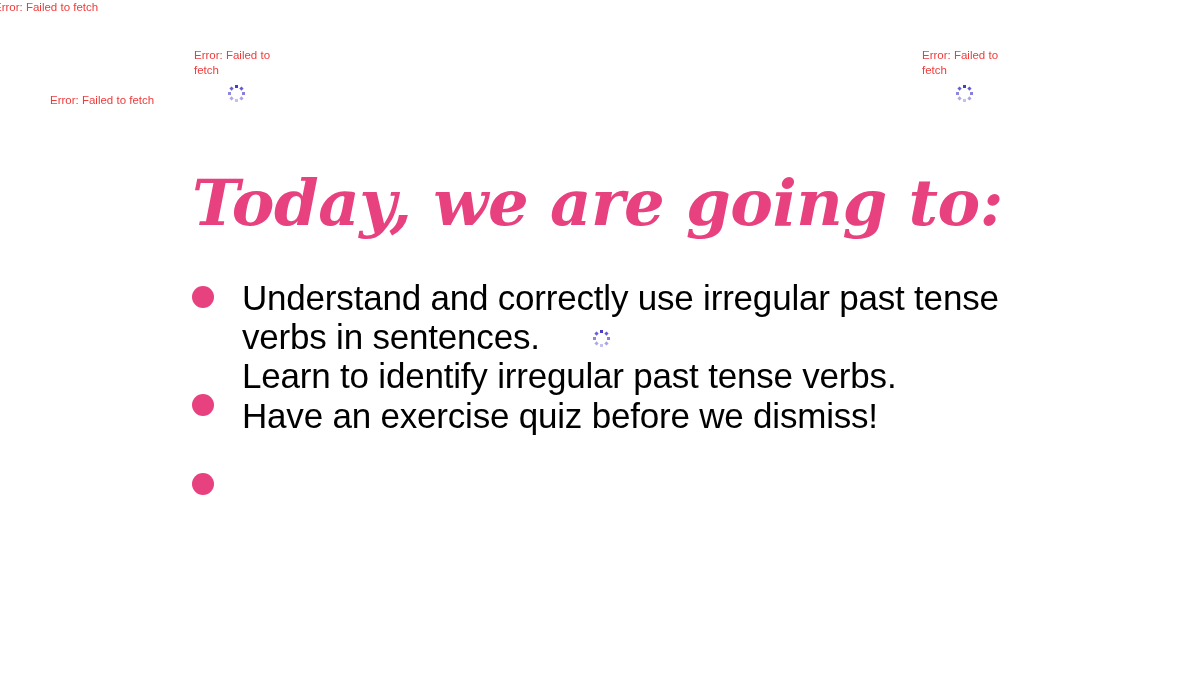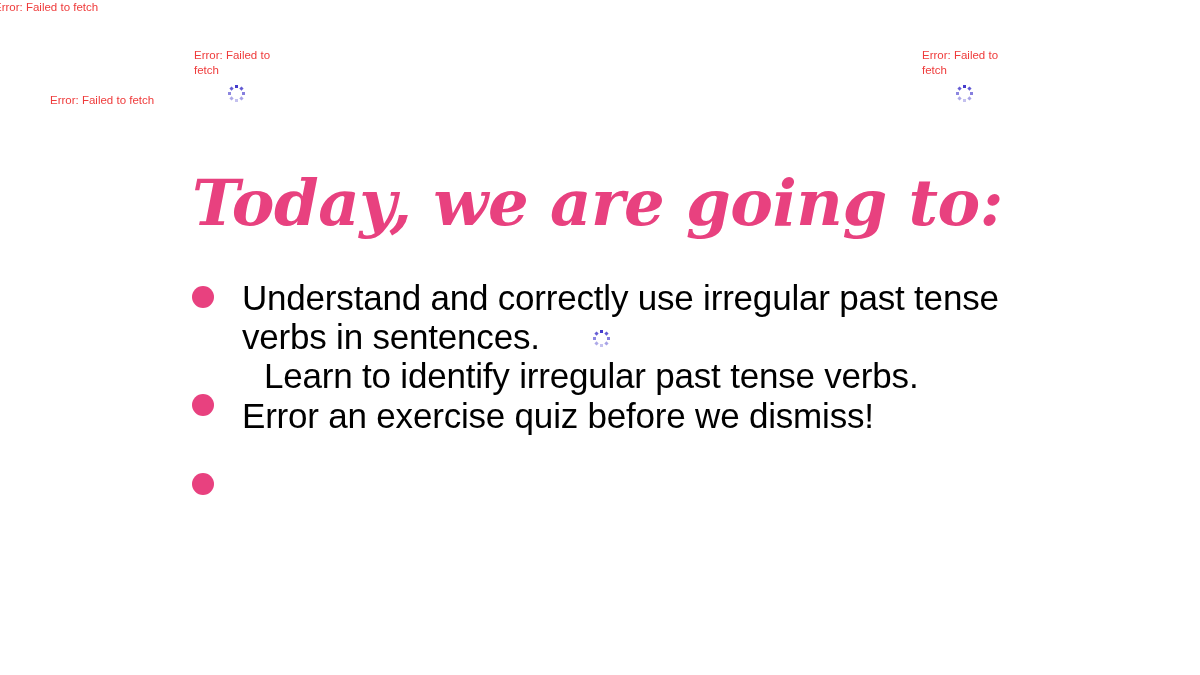--- a/index.html
+++ b/index.html
@@ -126,21 +126,21 @@
     line-height: 39px;
     font-weight: 400;
     letter-spacing: -0.2px;
   }
 
   
   .row-1 { height: 78px; }
   .row-1 .bullet-dot { top: 8px; }
 
   .row-2 { height: 40px; }
-  .row-2 .bullet-text { margin-left: 72px; }
+  .row-2 .bullet-text { margin-left: 50px; }
 
   .row-3 { height: 40px; }
   .row-3 .bullet-dot { top: -2px; }
 
   .row-4 { height: 60px; }
   .row-4 .bullet-dot { top: 37px; }
 </style>
 </head>
 <body>
 
@@ -154,21 +154,21 @@
       <span class="bullet-dot"></span>
       <span class="bullet-text">Understand and correctly use irregular past tense verbs in sentences.</span>
     </div>
 
     <div class="bullet-row row-2">
       <span class="bullet-text">Learn to identify irregular past tense verbs.</span>
     </div>
 
     <div class="bullet-row row-3">
       <span class="bullet-dot"></span>
-      <span class="bullet-text">Error an exercise quiz before we dismiss!</span>
+      <span class="bullet-text">Have an exercise quiz before we dismiss!</span>
     </div>
 
     <div class="bullet-row row-4">
       <span class="bullet-dot"></span>
       <span class="bullet-text"></span>
     </div>
 
   </div>
 </div>
 

